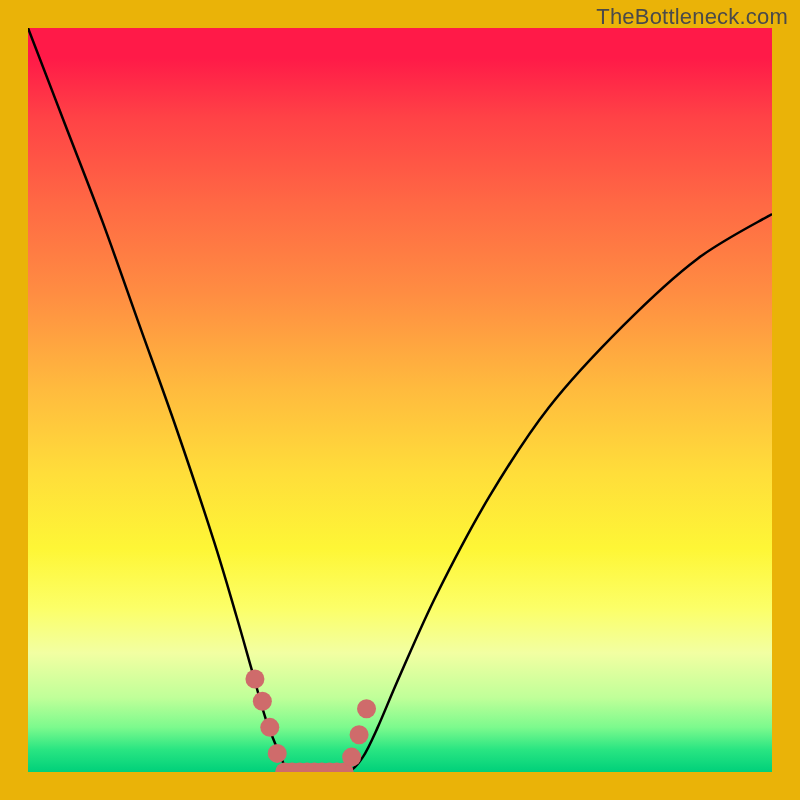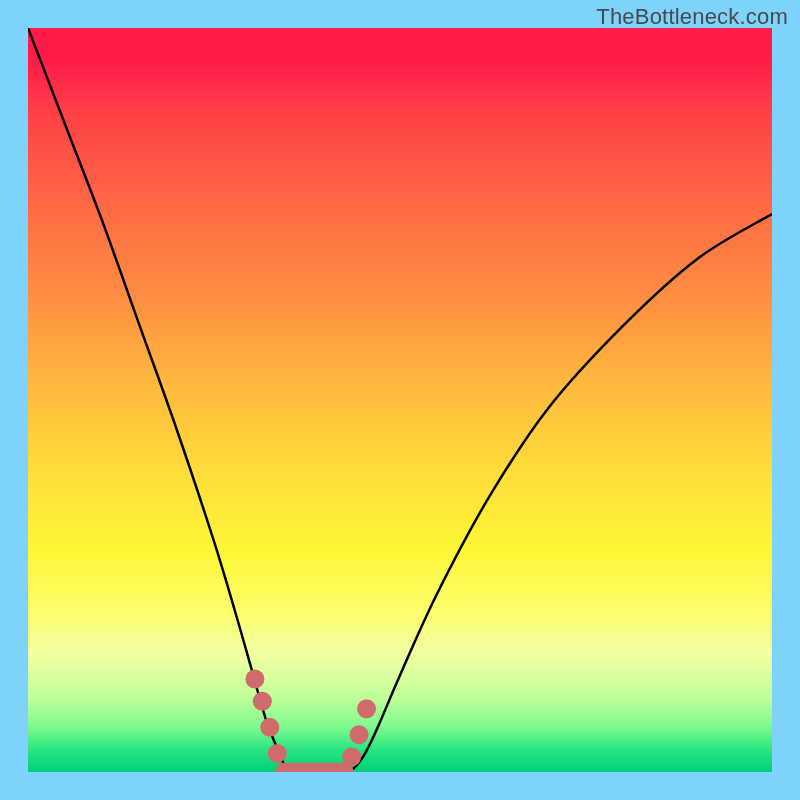--- a/index.html
+++ b/index.html
@@ -8,21 +8,21 @@
     width: 800px;
     height: 800px;
     overflow: hidden;
     background: #000;
     font-family: Arial, Helvetica, sans-serif;
   }
   .frame {
     position: absolute;
     top: 0; left: 0;
     width: 800px; height: 800px;
-    background: #7dd3fc;
+    background: #eab308;
   }
   .plot {
     position: absolute;
     top: 28px;
     left: 28px;
     width: 744px;
     height: 744px;
     background: linear-gradient(to bottom,
       #ff1a48 0%,
       #ff1a48 4%,

